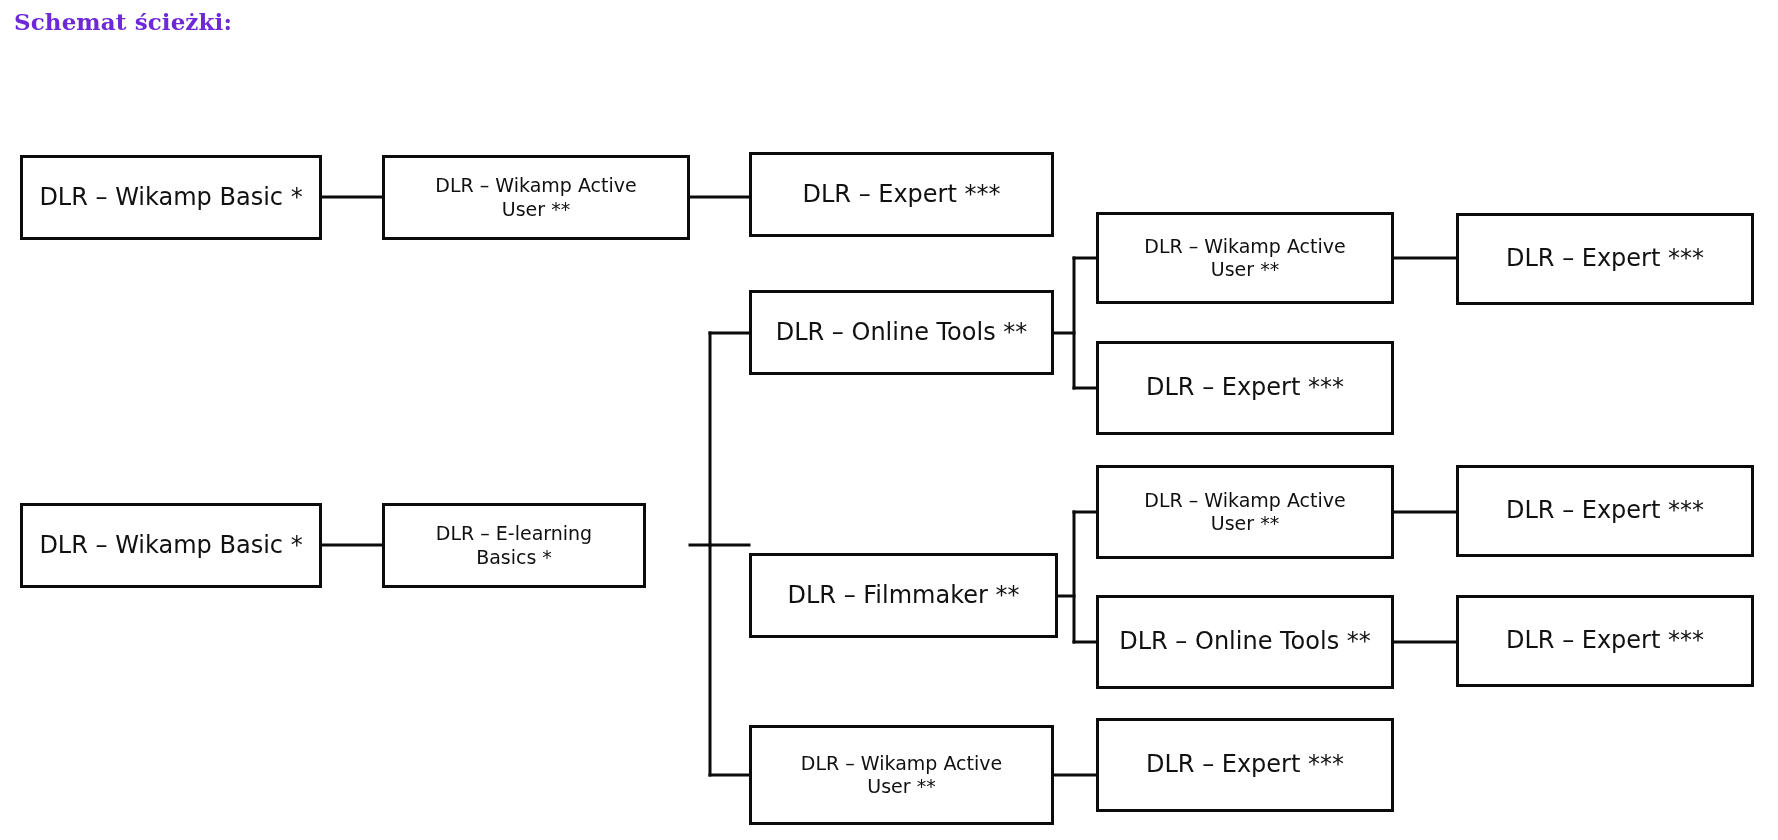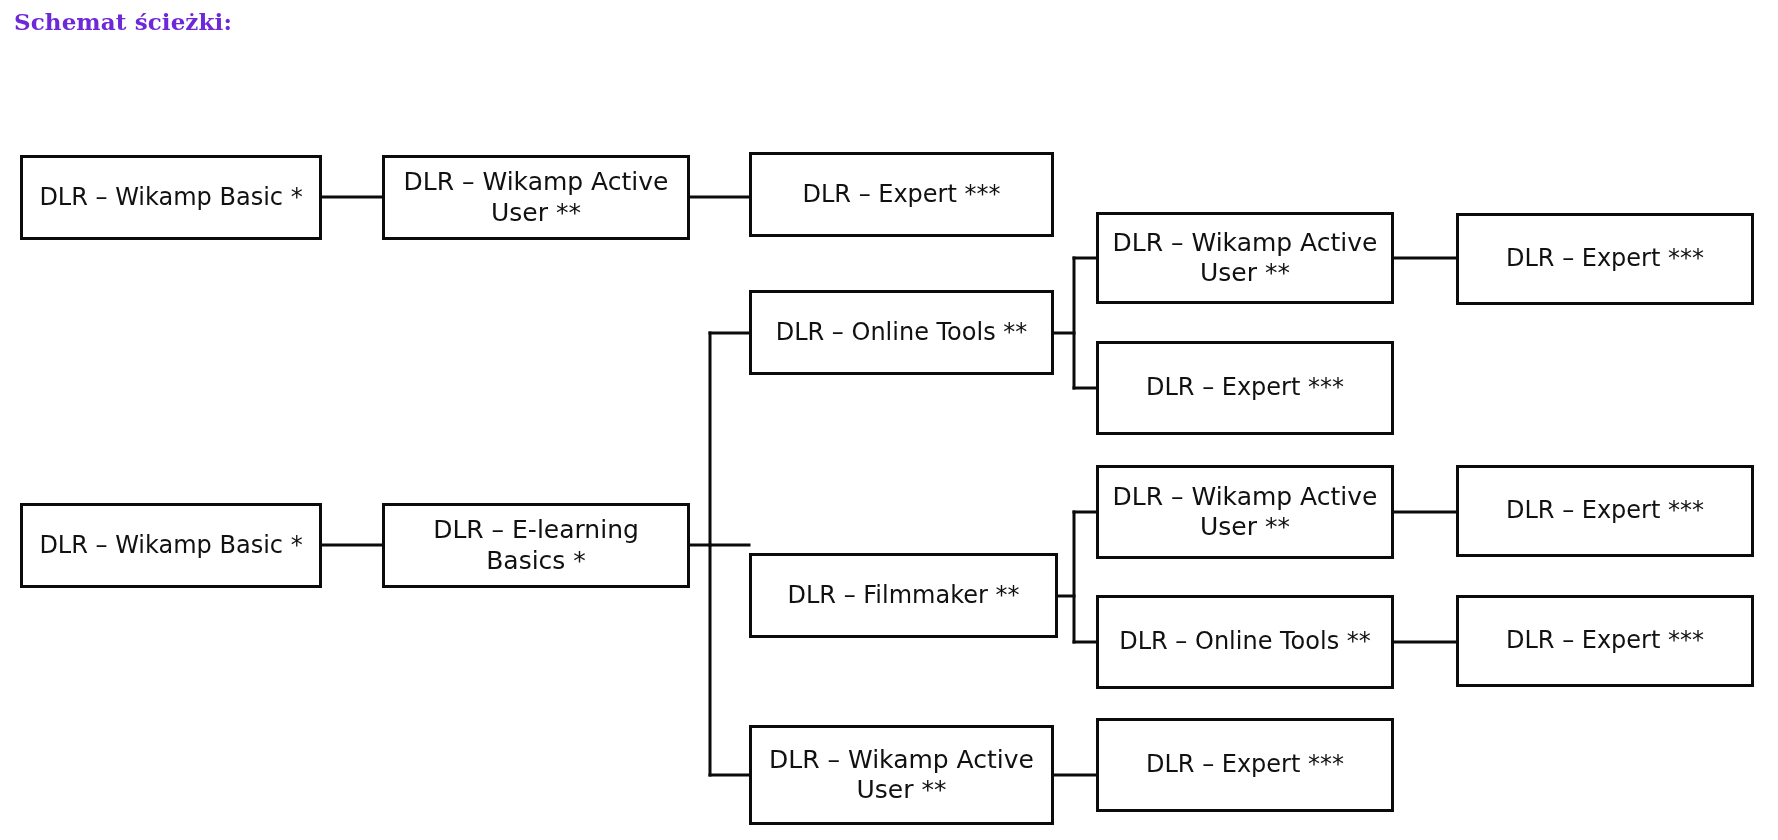--- a/index.html
+++ b/index.html
@@ -9,21 +9,21 @@
     position:absolute;left:14px;top:8px;
     font-family:"DejaVu Serif","Liberation Serif",serif;
     font-weight:bold;font-size:23px;letter-spacing:.1px;color:#6d28d9;
   }
   #canvas{position:absolute;left:4px;top:0;width:1778px;height:840px;}
   .node{
     position:absolute;box-sizing:border-box;
     border:3px solid #0b0b0b;background:#ffffff;
     display:flex;align-items:center;justify-content:center;
     text-align:center;line-height:1.22;
-    font-size:25px;color:#111;padding:2px 6px;
+    font-size:19px;color:#111;padding:2px 6px;
     white-space:pre-line;
   }
   .node.tight{font-size:24px;}
   svg.wires{position:absolute;left:0;top:0;width:1778px;height:840px;
             pointer-events:none;overflow:visible;}
   svg.wires path,svg.wires line{stroke:#0b0b0b;stroke-width:3;fill:none;
             stroke-linecap:square;stroke-linejoin:miter;}
 </style>
 </head>
 <body>
@@ -52,21 +52,21 @@
       <path d="M1390,258 L1452,258"></path>
       <path d="M1390,512 L1452,512"></path>
       <path d="M1390,642 L1452,642"></path>
     </svg>
   <div id="node-layer">
       <div class="node tight" style="left: 16px; top: 155px; width: 302px; height: 85px;">DLR – Wikamp Basic *</div>
       <div class="node" style="left: 378px; top: 155px; width: 308px; height: 85px;">DLR – Wikamp Active
 User **</div>
       <div class="node tight" style="left: 745px; top: 152px; width: 305px; height: 85px;">DLR – Expert ***</div>
       <div class="node tight" style="left: 16px; top: 503px; width: 302px; height: 85px;">DLR – Wikamp Basic *</div>
-      <div class="node" style="left: 378px; top: 503px; width: 308px; height: 85px;">DLR – E-learning
+      <div class="node" style="left: 378px; top: 503px; width: 264px; height: 85px;">DLR – E-learning
 Basics *</div>
       <div class="node tight" style="left: 745px; top: 290px; width: 305px; height: 85px;">DLR – Online Tools **</div>
       <div class="node tight" style="left: 745px; top: 553px; width: 309px; height: 85px;">DLR – Filmmaker **</div>
       <div class="node" style="left: 745px; top: 725px; width: 305px; height: 100px;">DLR – Wikamp Active
 User **</div>
       <div class="node" style="left: 1092px; top: 212px; width: 298px; height: 92px;">DLR – Wikamp Active
 User **</div>
       <div class="node tight" style="left: 1092px; top: 341px; width: 298px; height: 94px;">DLR – Expert ***</div>
       <div class="node" style="left: 1092px; top: 465px; width: 298px; height: 94px;">DLR – Wikamp Active
 User **</div>

